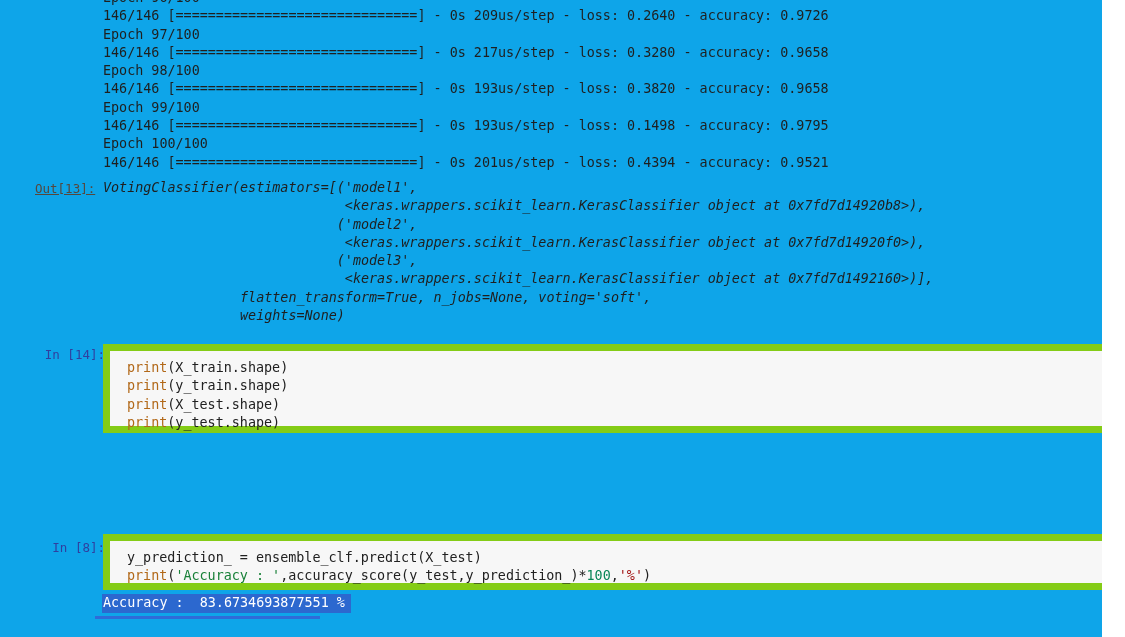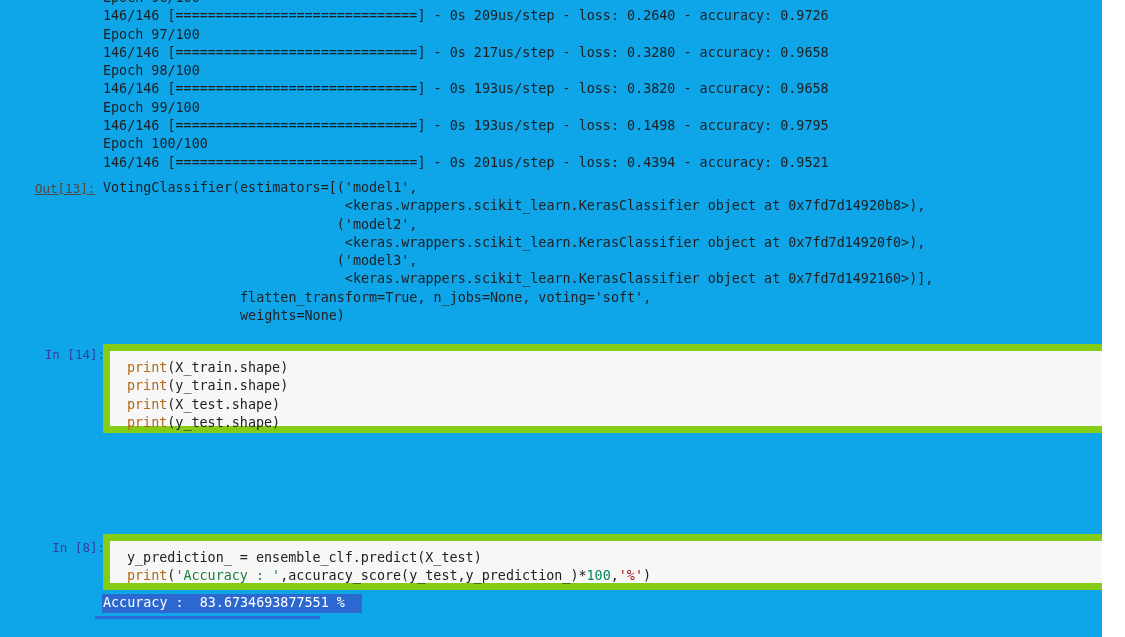--- a/index.html
+++ b/index.html
@@ -28,30 +28,30 @@
   .cell-input .code { font-size:13.4px; line-height:18.3px; white-space:pre; }
   .tok-builtin   { color:#b26818; }
   .tok-plain     { color:#212121; }
   .tok-str-green { color:#188038; }
   .tok-str-red   { color:#a31515; }
   .tok-num       { color:#098658; }
   .selected-output {
     position:absolute; left:102px; top:594px;
     background:#2c68cf; color:#ffffff;
     font-size:13.4px; line-height:18.5px; white-space:pre;
-    padding:0 17px 0 1px;
+    padding:0 6px 0 1px;
   }
   .selection-underline {
     position:absolute; left:95px; top:616px; width:225px; height:3px;
     background:#2f6bd8;
   }
   
   #training-log   { top:-11px; }
   #out13-prompt   { top:180px;text-decoration:underline; }
-  #out13-text     { top:179px; }
+  #out13-text     { top:179px;font-style:italic; }
   #in14-prompt    { top:346px; }
   #in14-cell      { top:344px; height:89px; }
   #in14-output    { top:444px; }
   #in15-prompt    { top:539px; }
   #in15-cell      { top:534px; height:56px; }
 </style>
 </head>
 <body>
 
 <div class="canvas">

